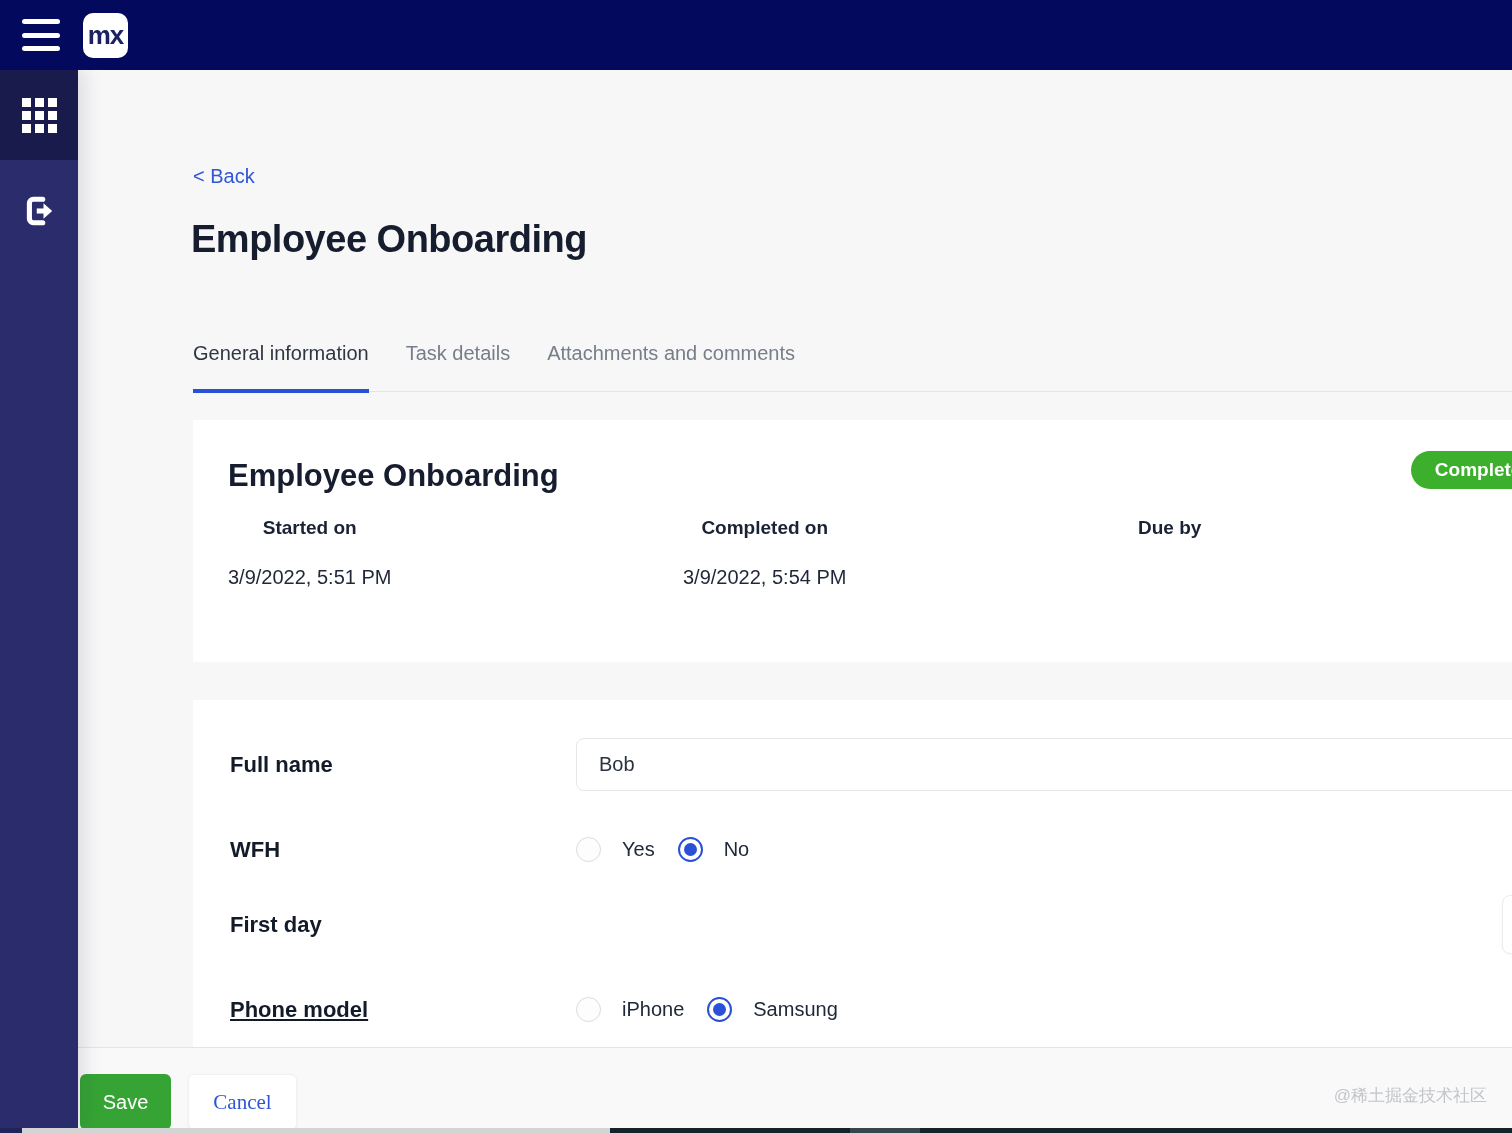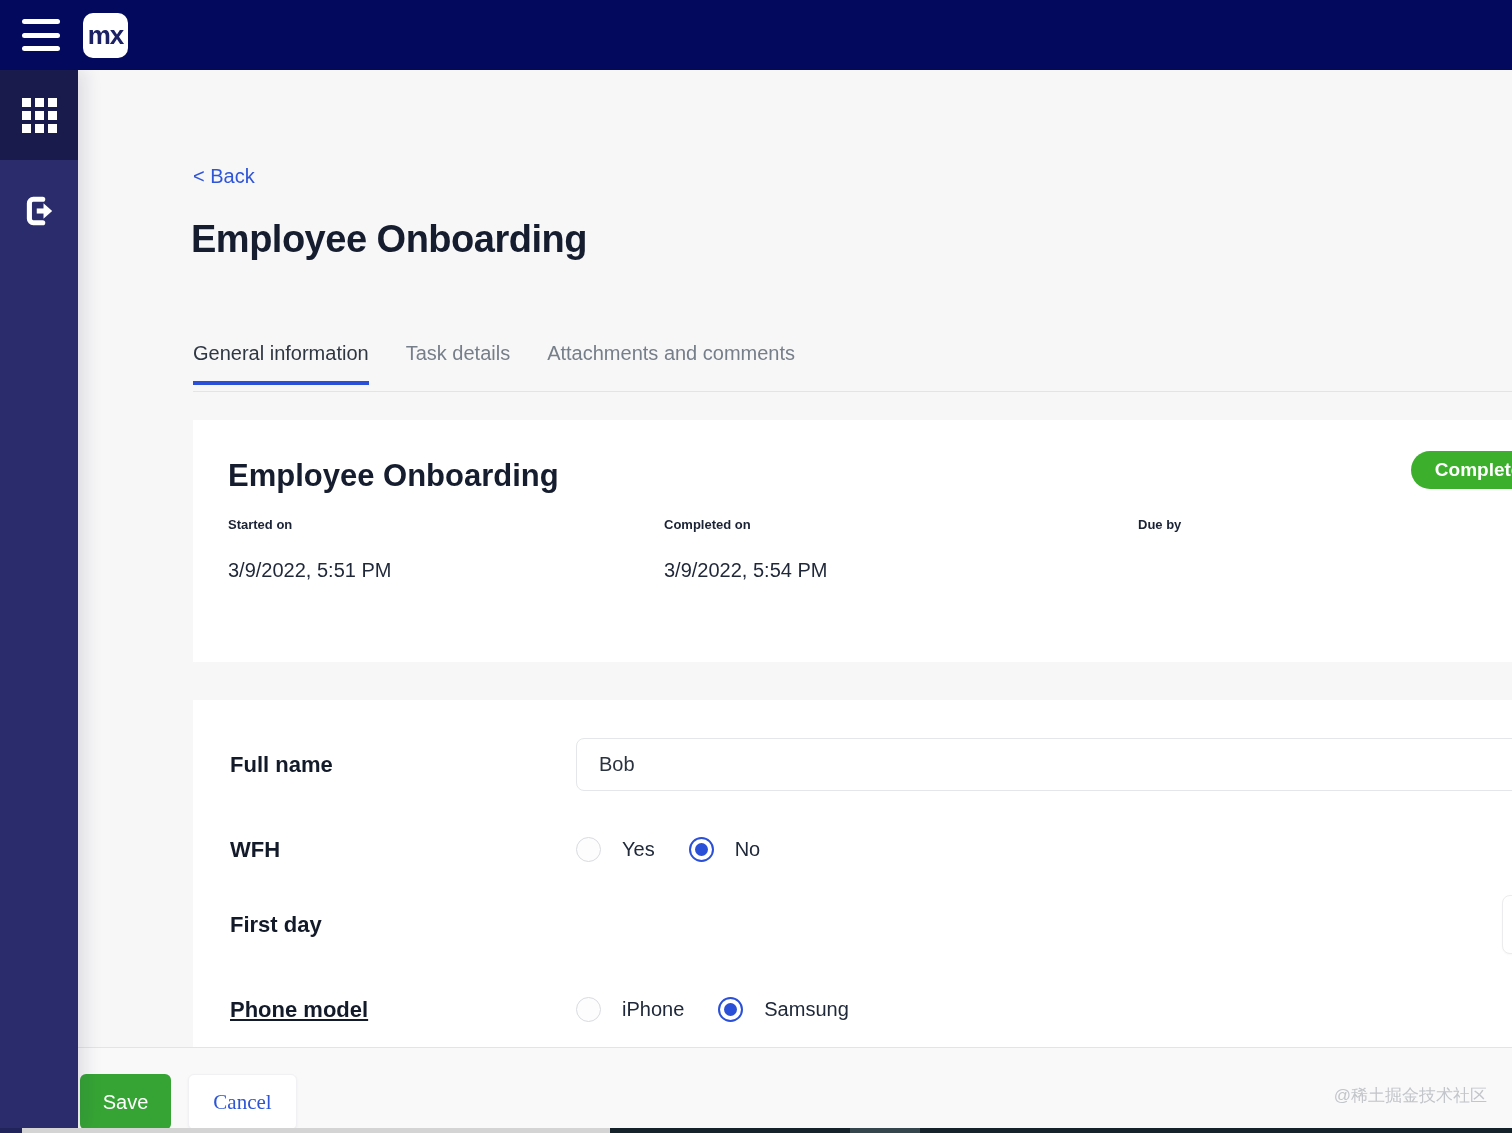--- a/index.html
+++ b/index.html
@@ -21,39 +21,39 @@
   .grid-icon i { background:#ffffff; }
   .signout-item { margin-top:18px; height:70px; }
 
   
   .content { position:absolute; left:78px; top:70px; width:1434px; height:1058px; background:#f7f7f8; }
   .back-link { position:absolute; left:115px; top:95px; font-size:20px; color:#2f55d8; cursor:pointer; }
   .page-title { position:absolute; left:113px; top:148px; font-size:38px; font-weight:700; color:#161d2e; letter-spacing:-0.5px; }
 
   
   .tabs { position:absolute; left:115px; top:272px; display:flex; gap:37px; z-index:2; }
-  .tab { font-size:20px; color:#767e89; padding-bottom:16px; cursor:pointer; }
+  .tab { font-size:20px; color:#767e89; padding-bottom:24px; cursor:pointer; }
   .tab.active { color:#2f3743; border-bottom:4px solid #2b50d8; }
   .tab-divider { position:absolute; left:115px; top:321px; width:1397px; height:1px; background:#e3e4e6; }
 
   
   .summary-card { position:absolute; left:115px; top:350px; width:1397px; height:242px; background:#ffffff; }
   .summary-title { position:absolute; left:35px; top:38px; font-size:31px; font-weight:700; color:#161d2e; }
   .status-badge { position:absolute; right:33px; top:31px; height:38px; line-height:38px; padding:0 24px; border-radius:19px; background:#3cb02c; color:#ffffff; font-size:19px; font-weight:700; }
   .sum-col { position:absolute; top:97px; }
-  .sum-label { font-size:13px; font-weight:700; color:#1a2235; }
+  .sum-label { font-size:19px; font-weight:700; color:#1a2235;text-align:center; }
   .sum-value { margin-top:27px; font-size:20px; color:#1f2738; min-height:24px; }
-  .col-0 { left:35px; } .col-1 { left:471px; } .col-2 { left:945px; }
+  .col-0 { left:35px; } .col-1 { left:490px; } .col-2 { left:945px; }
 
   
   .form-card { position:absolute; left:115px; top:630px; width:1397px; height:417px; background:#ffffff; }
   .frow { position:absolute; left:0; width:1397px; }
   .flabel { position:absolute; left:37px; font-size:22px; font-weight:700; color:#131a29; }
   .txt-input { position:absolute; left:383px; height:53px; border:1px solid #e4e6ea; border-radius:8px; background:#fff; padding:0 22px; font-size:20px; color:#2a3240; font-family:"Liberation Sans", sans-serif; outline:none; }
-  .radio-group { position:absolute; left:383px; display:flex; align-items:center; gap:34px; }
+  .radio-group { position:absolute; left:383px; display:flex; align-items:center; gap:23px; }
   .radio-opt { display:flex; align-items:center; gap:21px; cursor:pointer; }
   .radio { width:25px; height:25px; border-radius:50%; background:#fdfdfd; border:1px solid #d9dbe0; position:relative; flex:none; }
   .radio.selected { border:2px solid #2b50d8; background:#fff; }
   .radio.selected::after { content:""; position:absolute; inset:4px; border-radius:50%; background:#2b50d8; }
   .radio-label { font-size:20px; color:#20293a; }
   .cal-btn { position:absolute; left:1309px; width:63px; height:59px; background:#fff; border:1px solid #ececef; border-radius:8px; display:flex; align-items:center; justify-content:center; cursor:pointer; box-shadow:0 1px 2px rgba(0,0,0,0.03); }
 
   
   .footer { position:absolute; left:78px; top:1047px; width:1434px; height:81px; background:#f9f9fa; border-top:1px solid #e3e4e6; z-index:4; }
   .save-btn { position:absolute; left:2px; top:26px; width:91px; height:56px; background:#36a435; border:none; border-radius:6px; color:#ffffff; font-size:20px; font-family:"Liberation Sans", sans-serif; cursor:pointer; }

